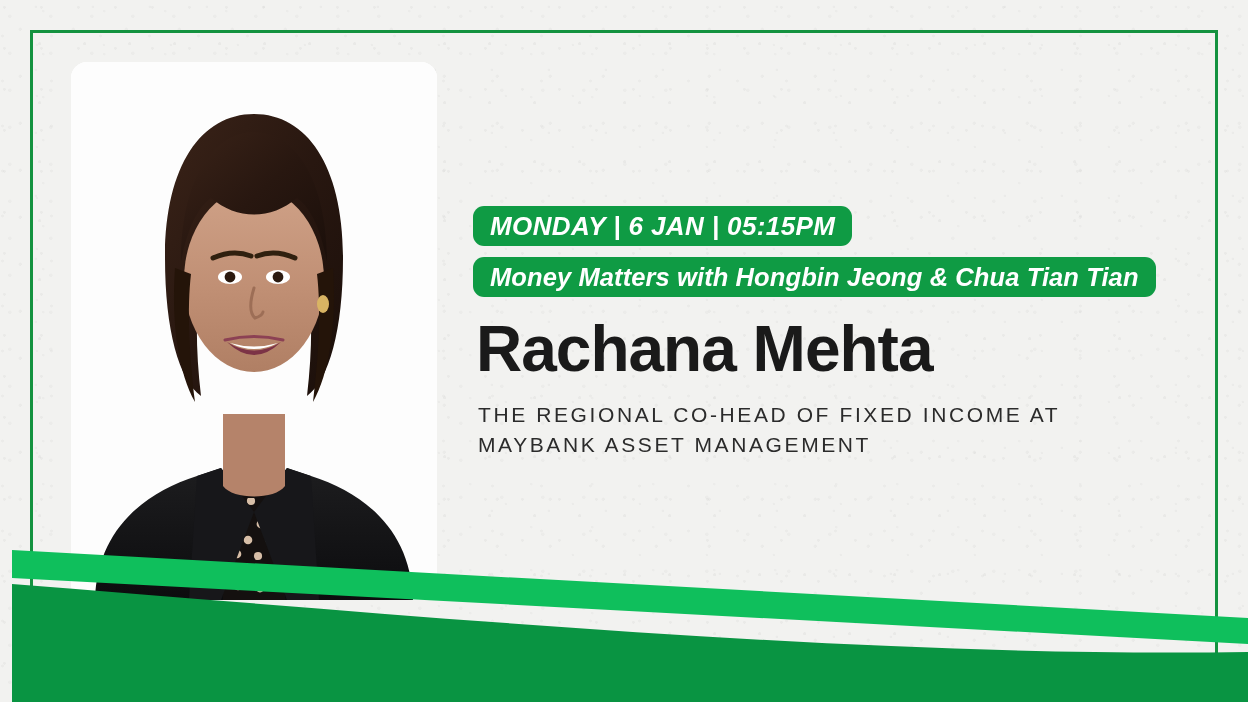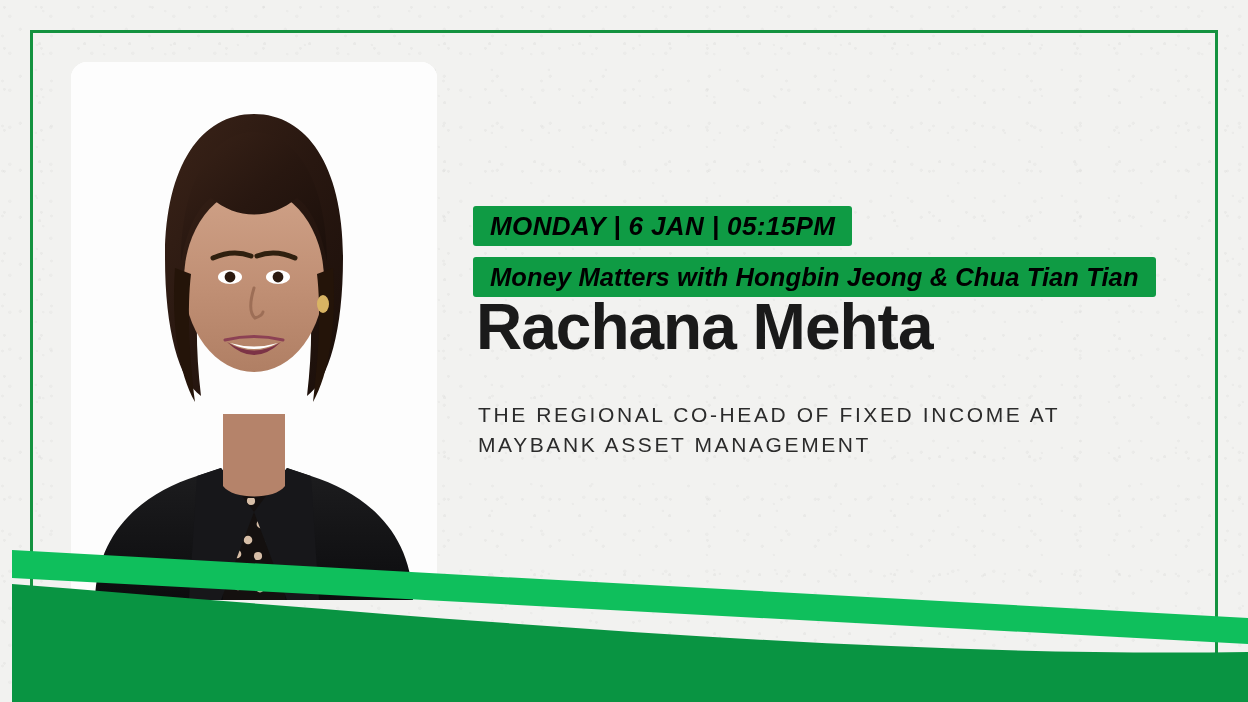--- a/index.html
+++ b/index.html
@@ -54,22 +54,22 @@
     overflow:hidden;
     background:#ffffff;
     z-index:4;
   }
   .portrait svg { display:block; width:100%; height:100%; }
 
   
   .badge {
     position:absolute;
     background:#0f9b44;
-    color:#000000;
-    border-radius:3px;
+    color:#ffffff;
+    border-radius:11px;
     font-style:italic;
     font-weight:bold;
     white-space:nowrap;
     display:flex;
     align-items:center;
     z-index:5;
   }
   .badge-date {
     left:473px; top:206px; height:40px;
     padding:0 17px;
@@ -78,21 +78,21 @@
   }
   .badge-show {
     left:473px; top:257px; height:40px;
     padding:12px 17px;
     font-size:25.5px;
     letter-spacing:.1px;
   }
 
   .guest-name {
     position:absolute;
-    left:476px; top:295px;
+    left:476px; top:317px;
     font-size:64px;
     font-weight:bold;
     color:#1a1a1a;
     letter-spacing:-1px;
     line-height:1;
     white-space:nowrap;
     z-index:5;
   }
 
   .guest-role {

